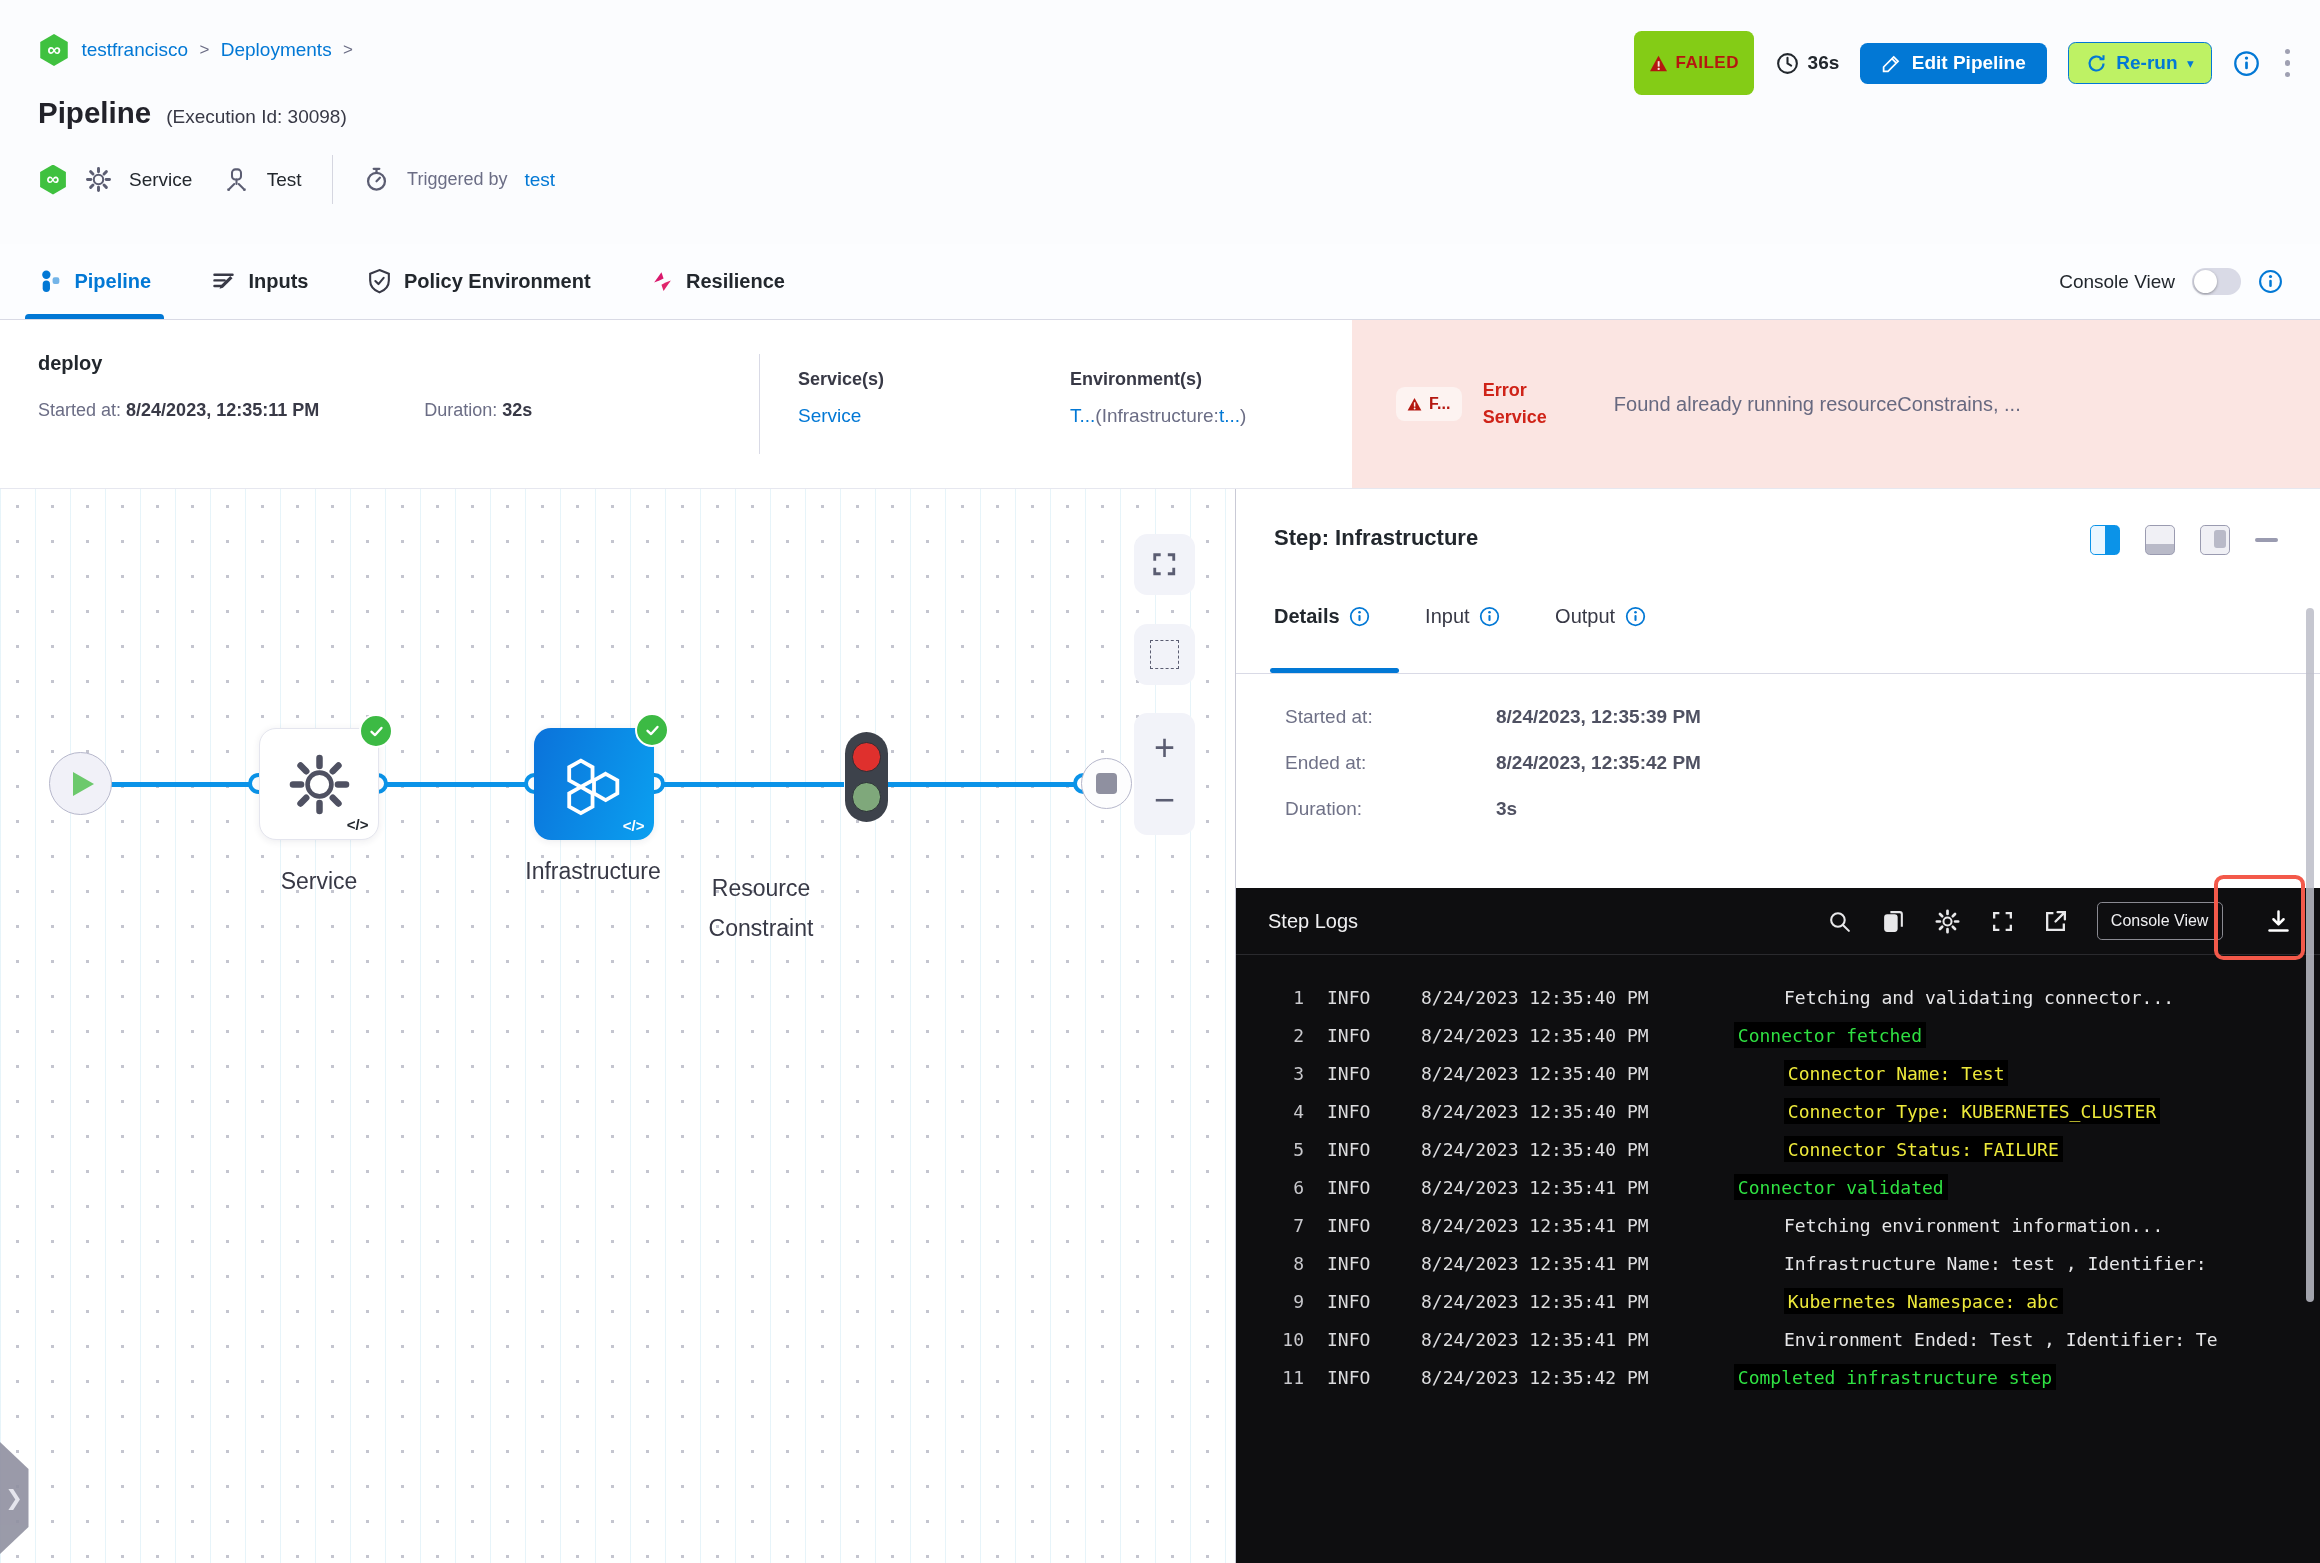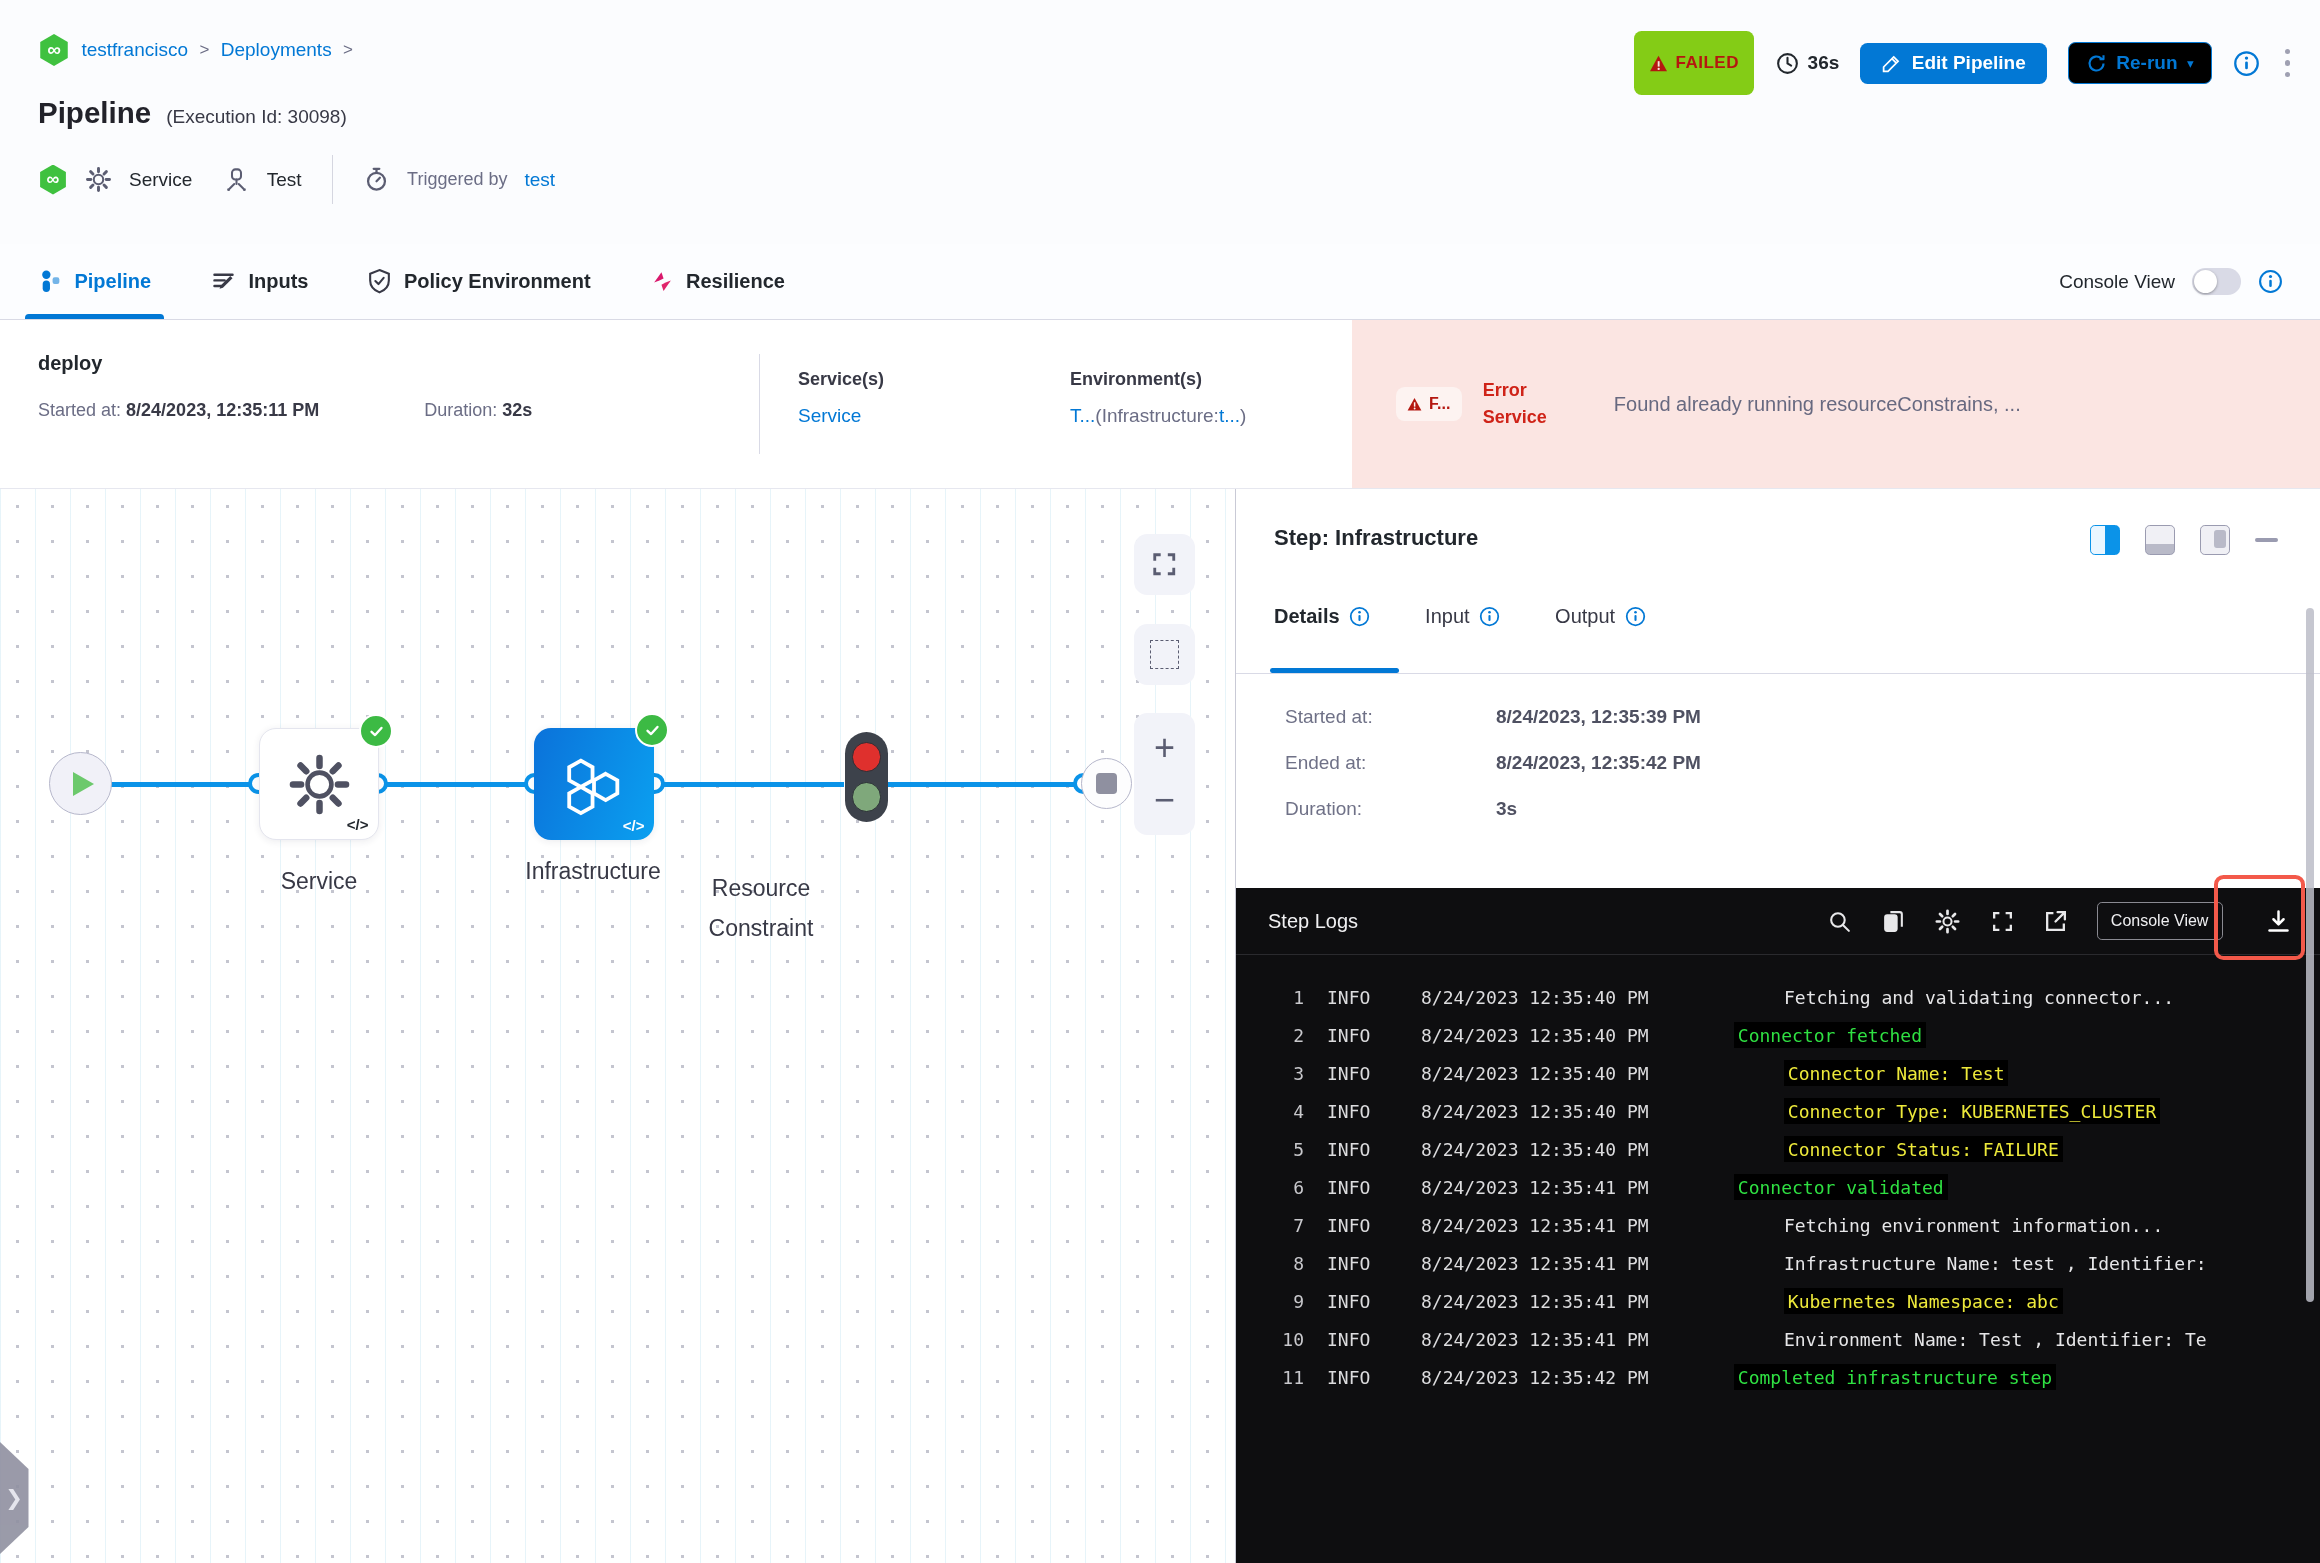--- a/index.html
+++ b/index.html
@@ -23,21 +23,21 @@
   .muted { color:#6b6d85; }
   .bluelink { color:#0278d5; cursor:pointer; }
 
   .header-actions { position:absolute; top:31px; right:27px; display:flex; align-items:center; gap:21px; }
   .badge-failed { display:flex; align-items:center; gap:7.6px; background:#84cc16; color:#b41710;
                   font-weight:bold; font-size:17px; letter-spacing:0.5px; padding:22px 15px; border-radius:7.6px; }
   .dur36 { display:flex; align-items:center; gap:7.6px; font-size:19px; font-weight:600; color:#22272d; }
   .btn-primary { display:flex; align-items:center; gap:9.5px; background:#0278d5; color:#fff; border:none;
                  font-size:19px; font-weight:600; padding:9.5px 21px; border-radius:7.6px; cursor:pointer;
                  font-family:inherit; }
-  .btn-outline { display:flex; align-items:center; gap:9.5px; background:#000000; color:#0278d5;
+  .btn-outline { display:flex; align-items:center; gap:9.5px; background:#bef264; color:#0278d5;
                  border:1.4px solid #0278d5; font-size:19px; font-weight:600; padding:8.6px 17px;
                  border-radius:7.6px; cursor:pointer; font-family:inherit; }
   .caret { font-size:13.3px; }
   .kebab { display:flex; flex-direction:column; gap:5.7px; padding:3.8px; cursor:pointer; }
   .kebab i { width:5.7px; height:5.7px; border-radius:50%; background:#9fa0b2; }
 
   
   .tabbar { height:76px; background:#fcfdff; border-bottom:1px solid #d9dae5; display:flex;
             align-items:center; padding:0 38px; gap:59px; position:relative; }
   .tab { display:flex; align-items:center; gap:11.4px; font-size:20px; font-weight:600; color:#22272d;
@@ -561,21 +561,21 @@
             <div class="log-row">
               <span class="ln">9</span>
               <span class="lv">INFO</span>
               <span class="lt">8/24/2023 12:35:41 PM</span>
               <span class="lm yellow">Kubernetes Namespace: abc</span>
             </div>
             <div class="log-row">
               <span class="ln">10</span>
               <span class="lv">INFO</span>
               <span class="lt">8/24/2023 12:35:41 PM</span>
-              <span class="lm white">Environment Name: Test , Identifier: Te</span>
+              <span class="lm white">Environment Ended: Test , Identifier: Te</span>
             </div>
             <div class="log-row">
               <span class="ln">11</span>
               <span class="lv">INFO</span>
               <span class="lt">8/24/2023 12:35:42 PM</span>
               <span class="lm green">Completed infrastructure step</span>
             </div>
           </div>
       </div>
 

